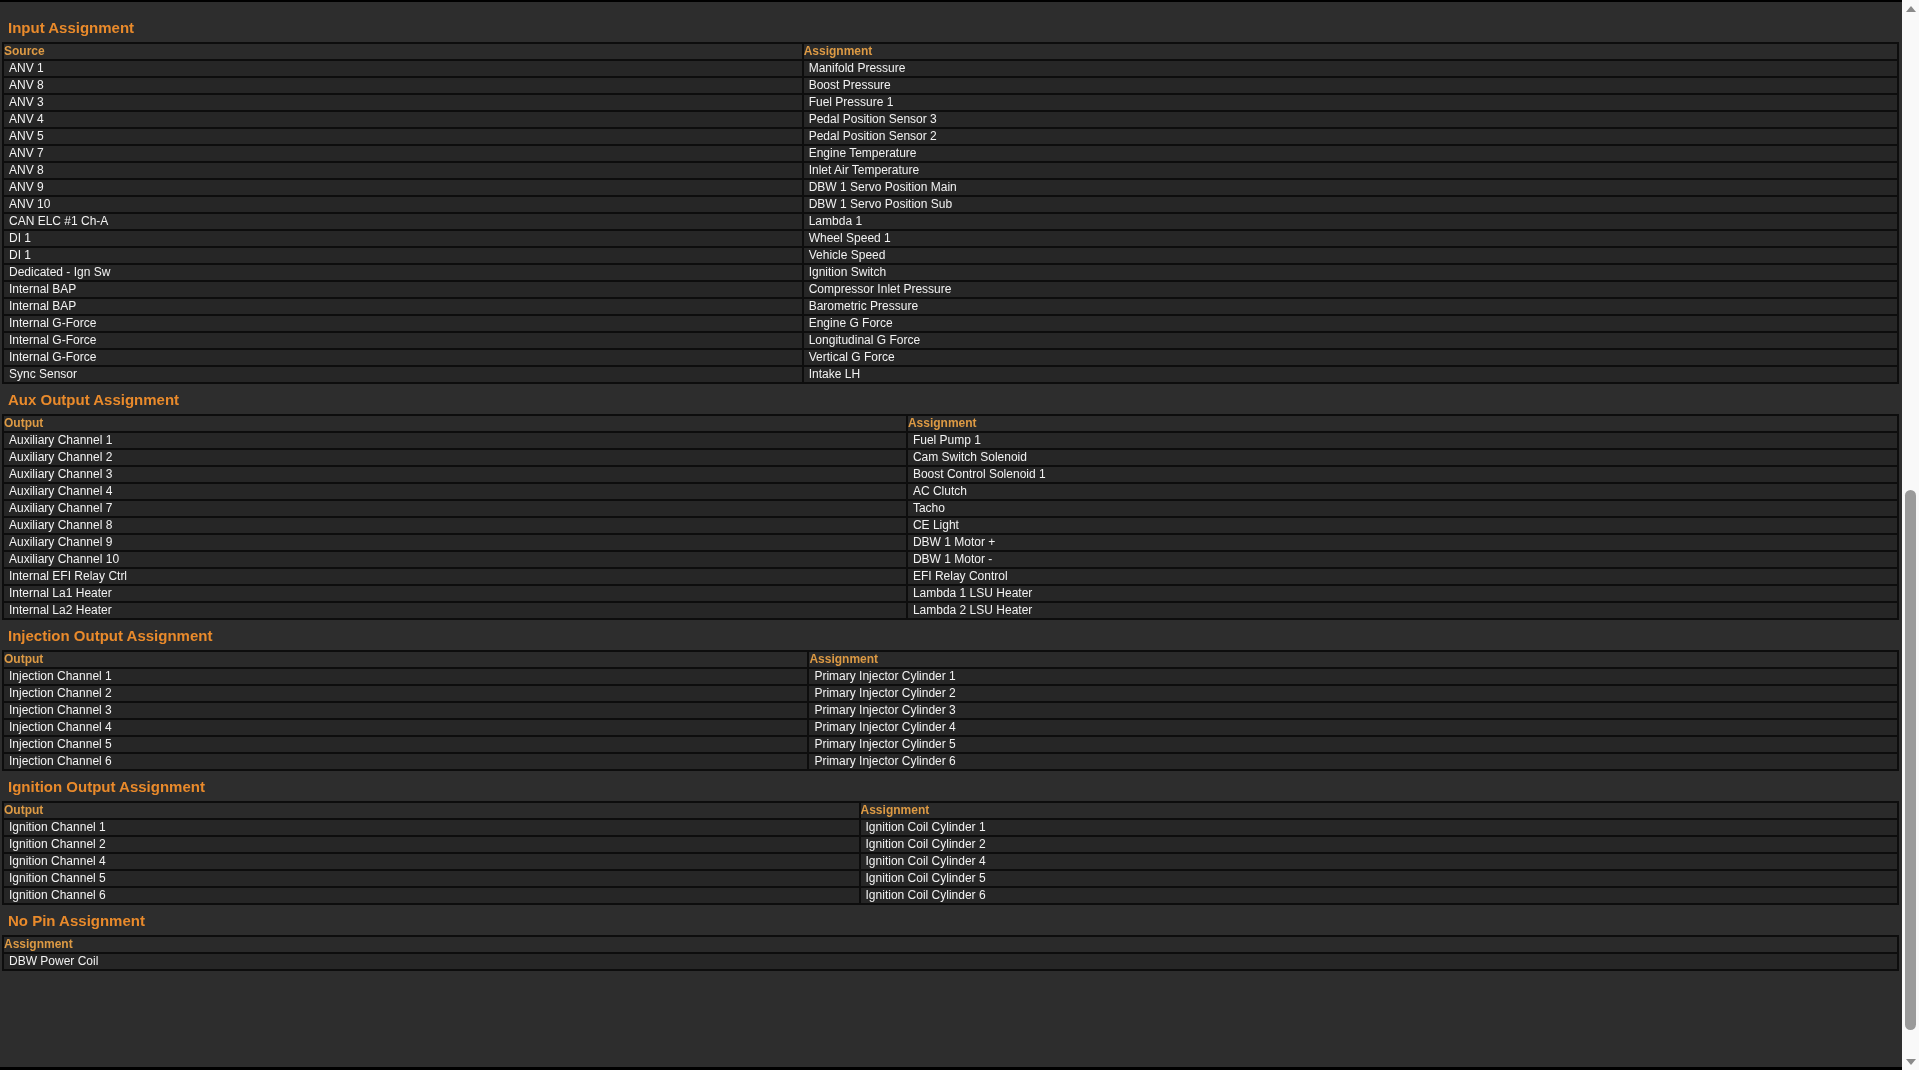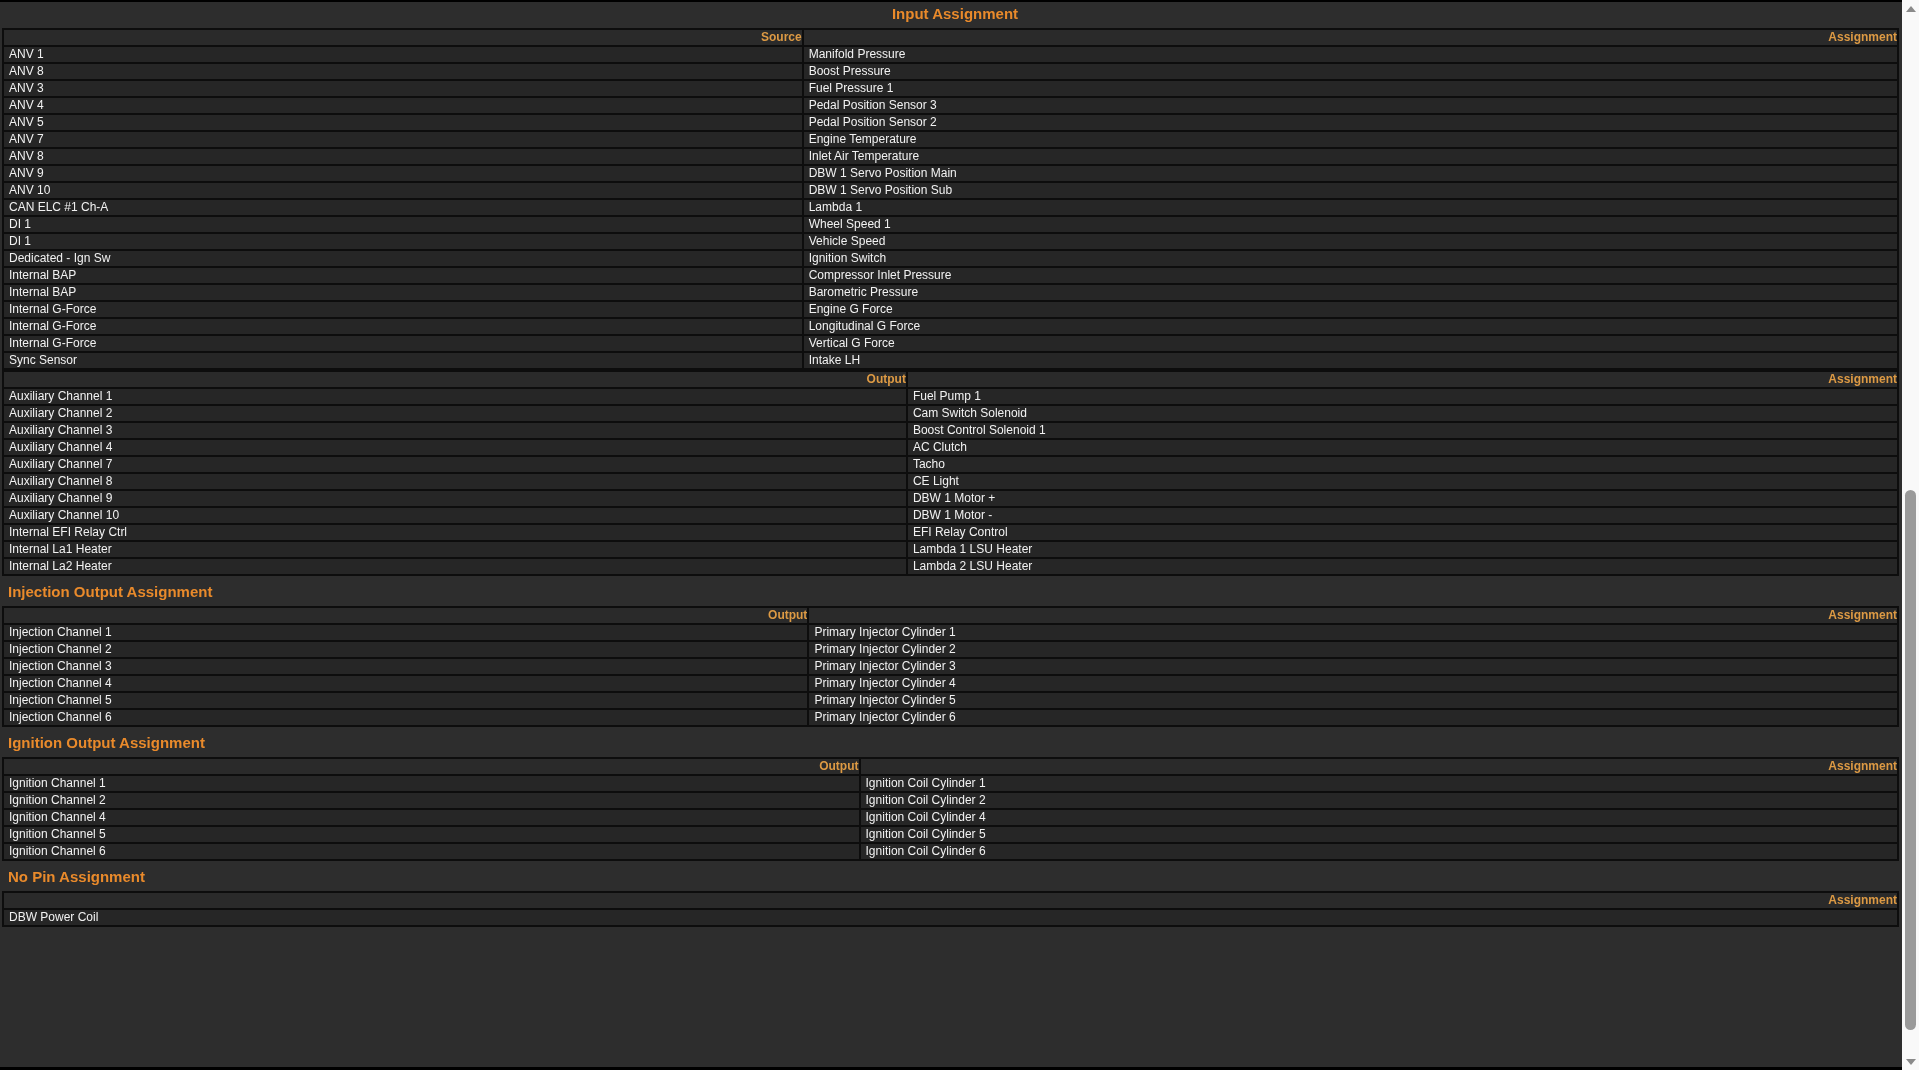--- a/index.html
+++ b/index.html
@@ -37,41 +37,41 @@
     position: absolute; top: 2px; left: 0; right: 17px; bottom: 0;
     overflow: hidden;
   }
   .section-title {
     color: var(--heading-color);
     font-size: 15px;
     line-height: 16px;
     font-weight: bold;
     margin: 8px 0 6px 8px;
   }
-  .section:first-child .section-title { margin-top: 4px; text-align: center; }
+  .section:first-child .section-title { margin-top: 18px; }
   table {
     border-collapse: collapse;
     table-layout: fixed;
     width: calc(100% - 5px);
     margin-left: 2px;
   }
   th, td {
     border: 2px solid var(--border-color);
     height: 17px;
     padding: 0 0 0 5px;
     font-size: 12px;
     line-height: 15px;
     white-space: nowrap;
     overflow: hidden;
   }
   th {
     background: var(--header-row-bg);
     color: var(--column-header-color);
     font-weight: bold;
-    text-align: right;
+    text-align: left;
     padding: 0;
   }
   td {
     background: var(--row-bg);
     color: var(--cell-text);
     text-align: left;
   }
   
   .scrollbar {
     position: absolute; top: 0; right: 0; width: 17px; height: 1070px;
@@ -195,20 +195,21 @@
             <td>Vertical G Force</td>
           </tr>
           <tr>
             <td>Sync Sensor</td>
             <td>Intake LH</td>
           </tr>
         </tbody>
       </table>
     </div>
     <div class="section">
+      <h2 class="section-title">Aux Output Assignment</h2>
       <table>
         <colgroup>
           <col style="width: 47.7%;">
           <col style="width: 52.3%;">
         </colgroup>
         <thead>
           <tr>
             <th>Output</th>
             <th>Assignment</th>
           </tr>

